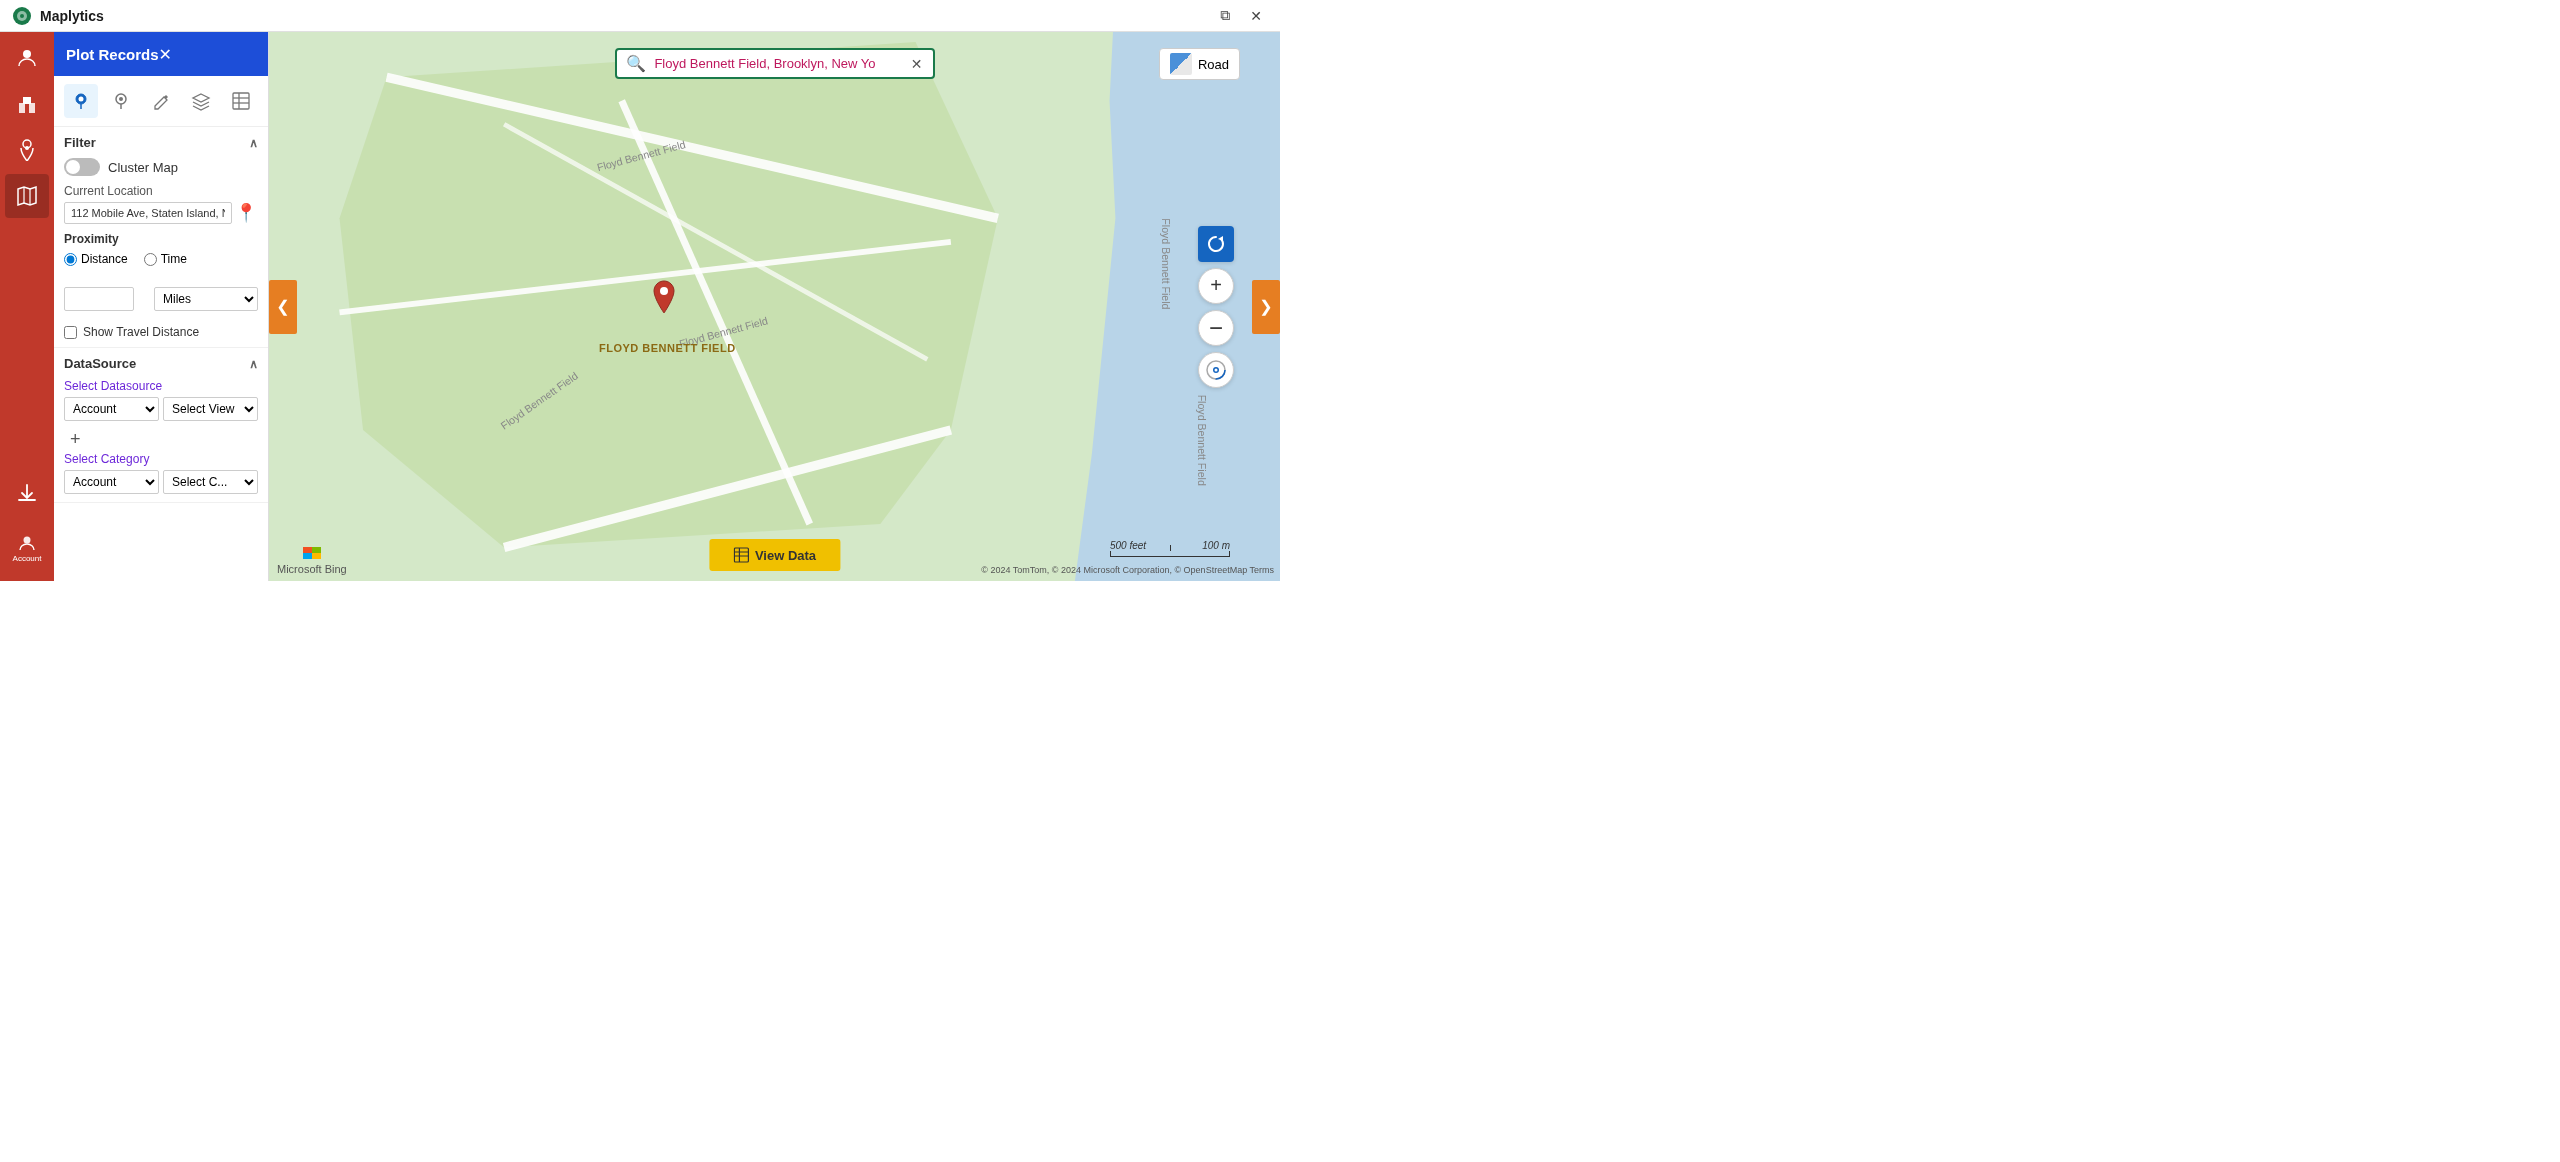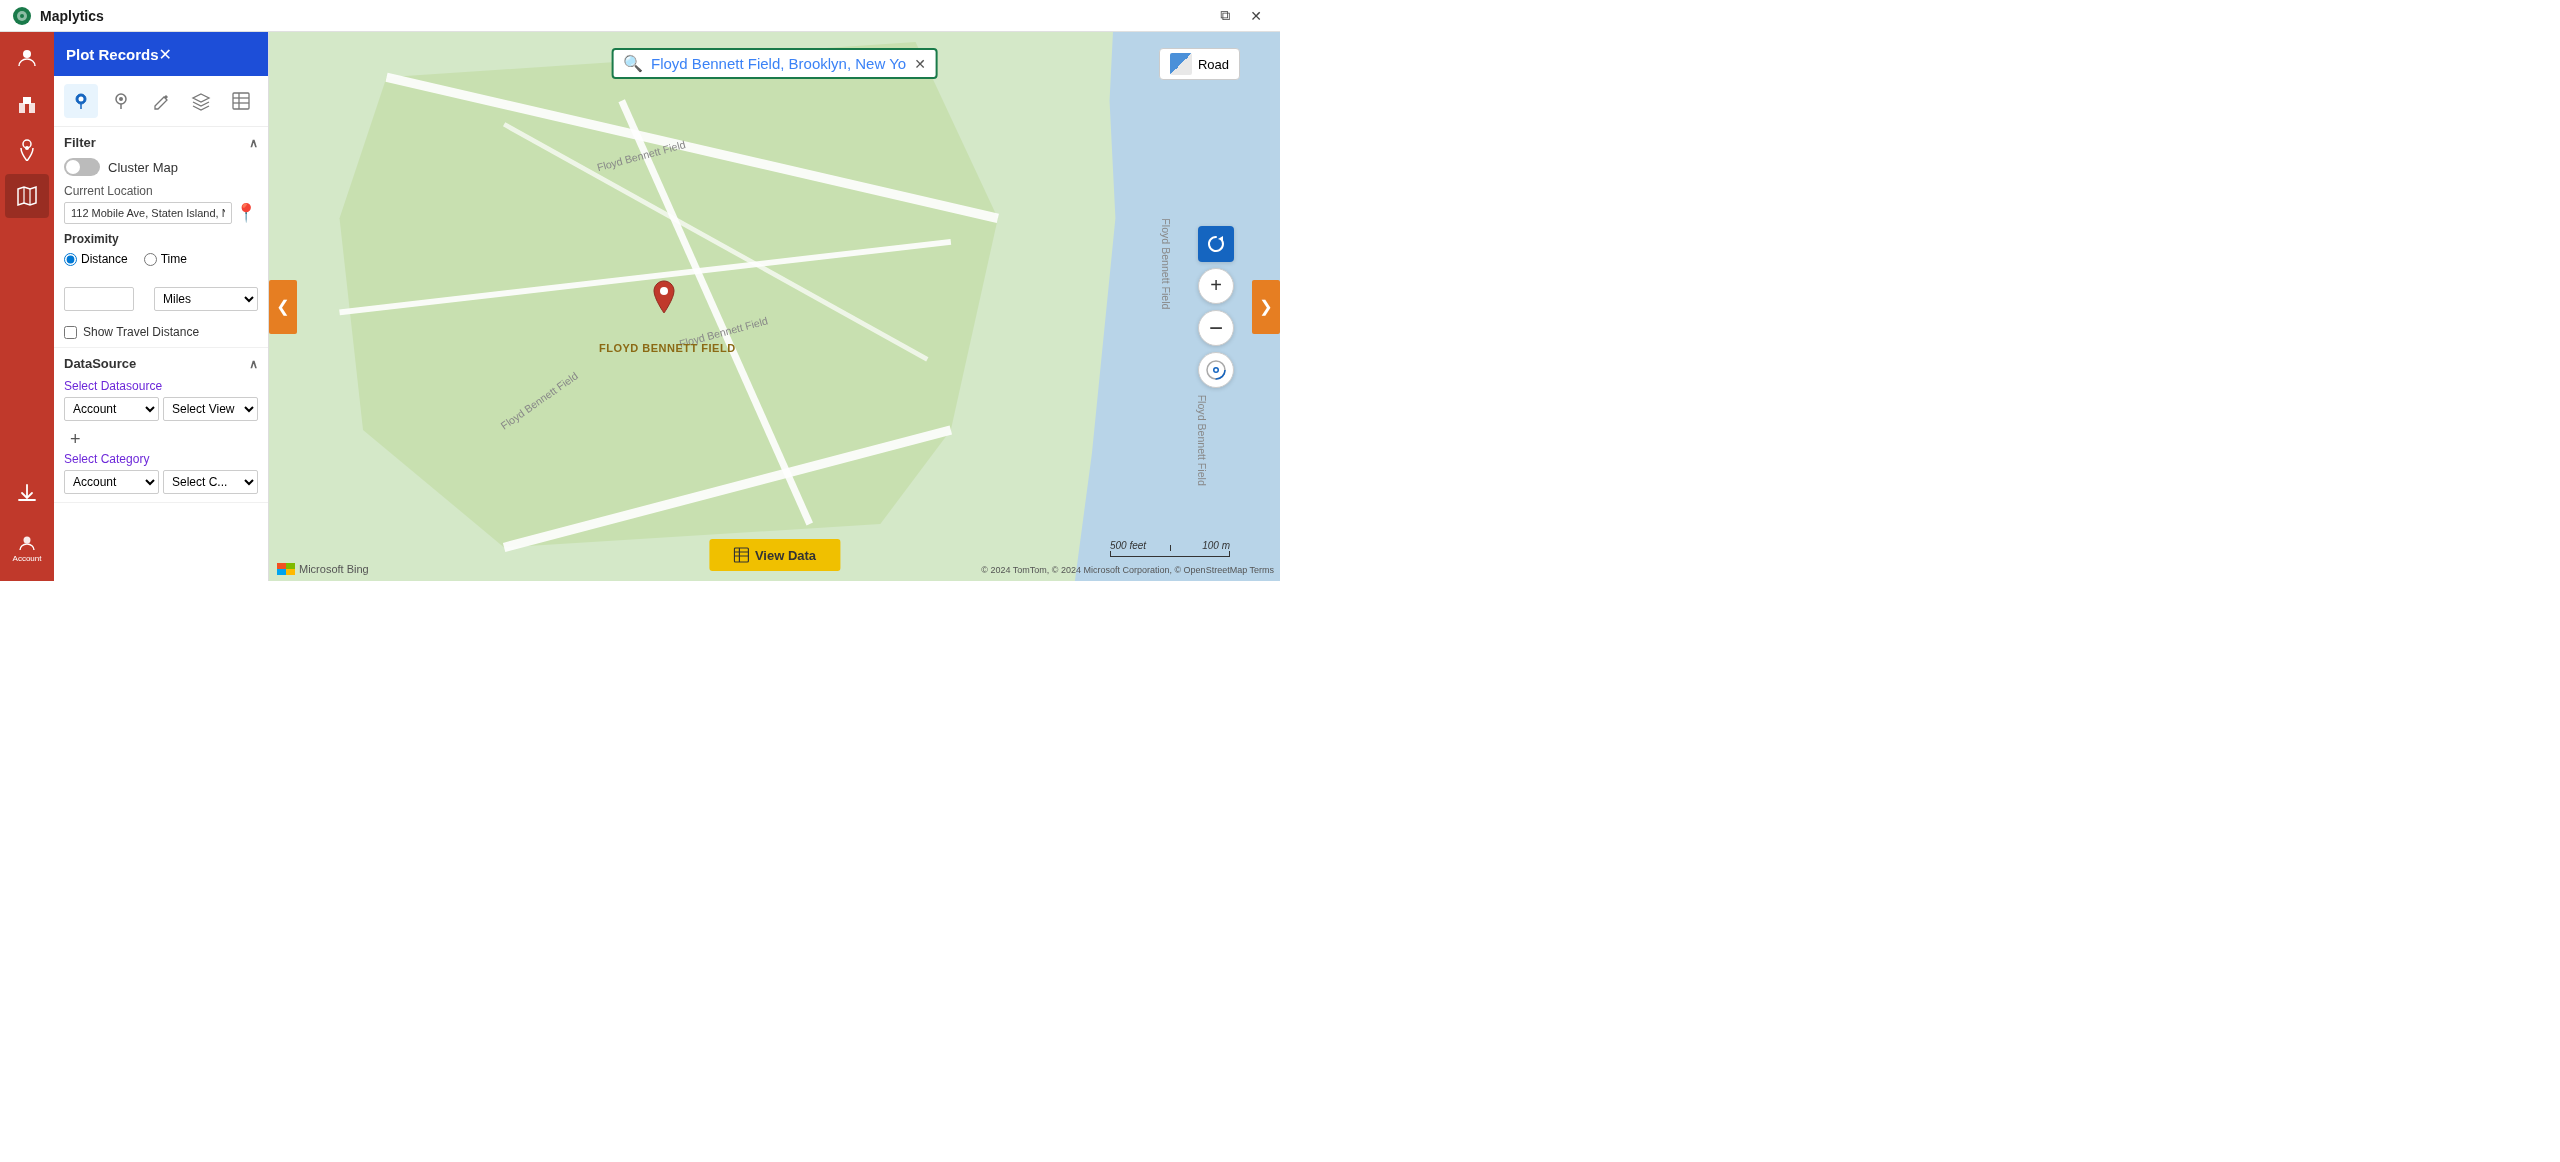--- a/index.html
+++ b/index.html
@@ -111,21 +111,21 @@
     #map-bg { width: 100%; height: 100%; position: absolute; top: 0; left: 0; }
 
     
     #map-search {
       position: absolute; top: 16px; left: 50%; transform: translateX(-50%);
       display: flex; align-items: center; background: #fff; border: 2px solid #1a7a4a;
       border-radius: 4px; padding: 4px 10px; gap: 8px; min-width: 320px;
       z-index: 20;
     }
     .search-icon-map { font-size: 16px; color: #555; }
-    .search-text { font-size: 15px; color: #3b82f6; flex: 1; }
+    .search-text { font-size: 13px; color: #be185d; flex: 1; }
     .search-clear { font-size: 14px; color: #555; cursor: pointer; }
 
     
     .nav-arrow {
       position: absolute; top: 50%; transform: translateY(-50%);
       width: 28px; height: 54px; background: #e67e22; display: flex;
       align-items: center; justify-content: center; color: #fff; font-size: 16px;
       cursor: pointer; z-index: 20; border-radius: 2px;
     }
     .nav-arrow.left { left: 0; }
@@ -162,21 +162,21 @@
     .scale-mid { position: absolute; left: 50%; top: -6px; border-left: 1.5px solid #333; height: 6px; }
 
     
     #attribution {
       position: absolute; bottom: 6px; right: 6px; font-size: 9px; color: #555; z-index: 20;
     }
 
     
     #bing-logo {
       position: absolute; bottom: 6px; left: 8px; font-size: 11px; color: #555;
-      display: flex; align-items: center; gap: 4px; z-index: 20;
+      display: flex; align-items: center; gap: 4px; z-index: 20; flex-direction: column;
     }
     .bing-flag { width: 18px; height: 12px; display: inline-block; }
 
     
     #view-data-btn {
       position: absolute; bottom: 10px; left: 50%; transform: translateX(-50%);
       background: #f0c000; color: #333; border: none; border-radius: 3px;
       padding: 8px 24px; font-size: 13px; font-weight: 600; cursor: pointer;
       display: flex; align-items: center; gap: 6px; z-index: 20;
     }

